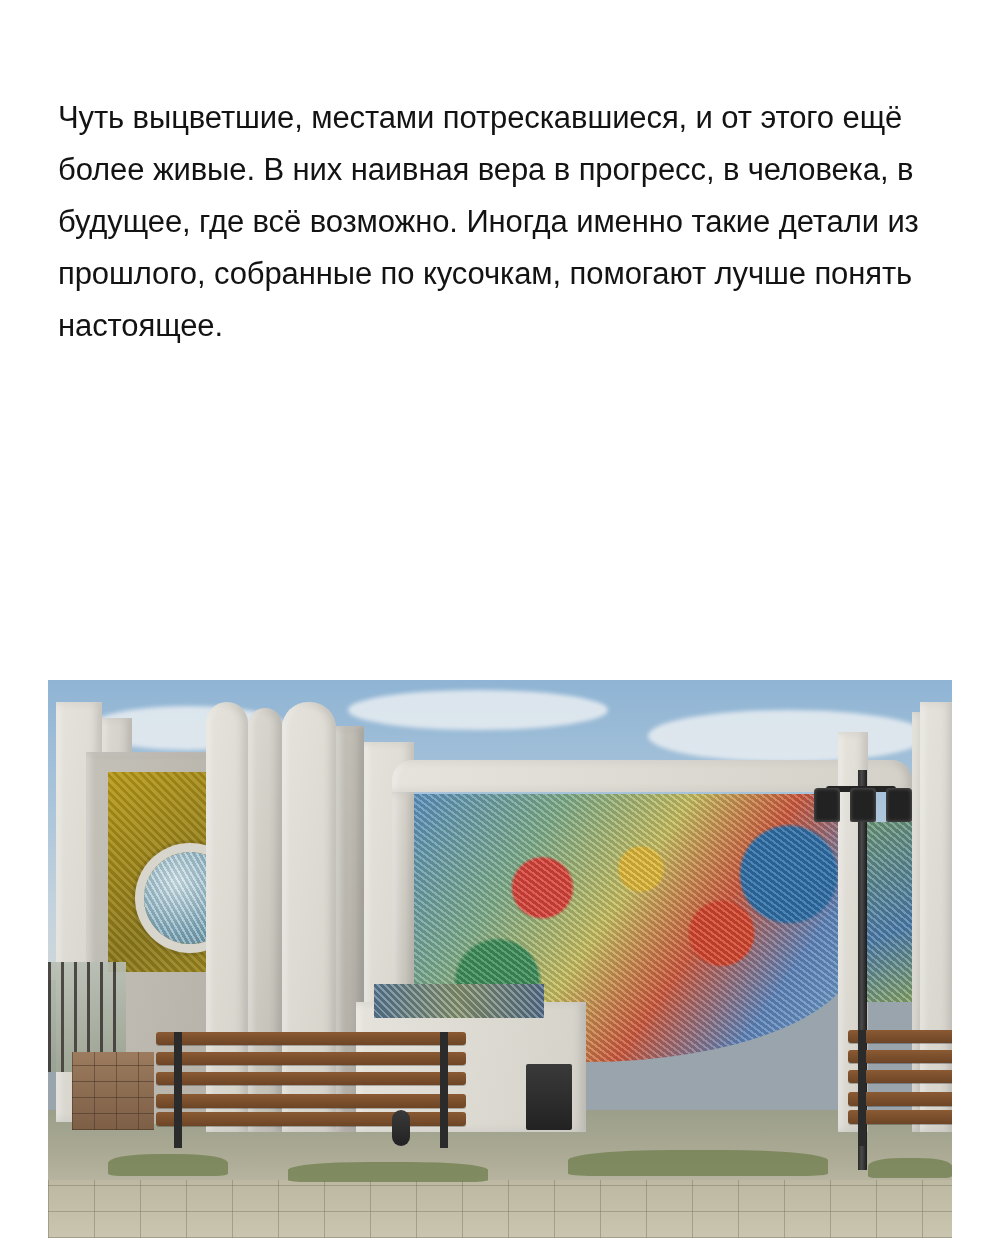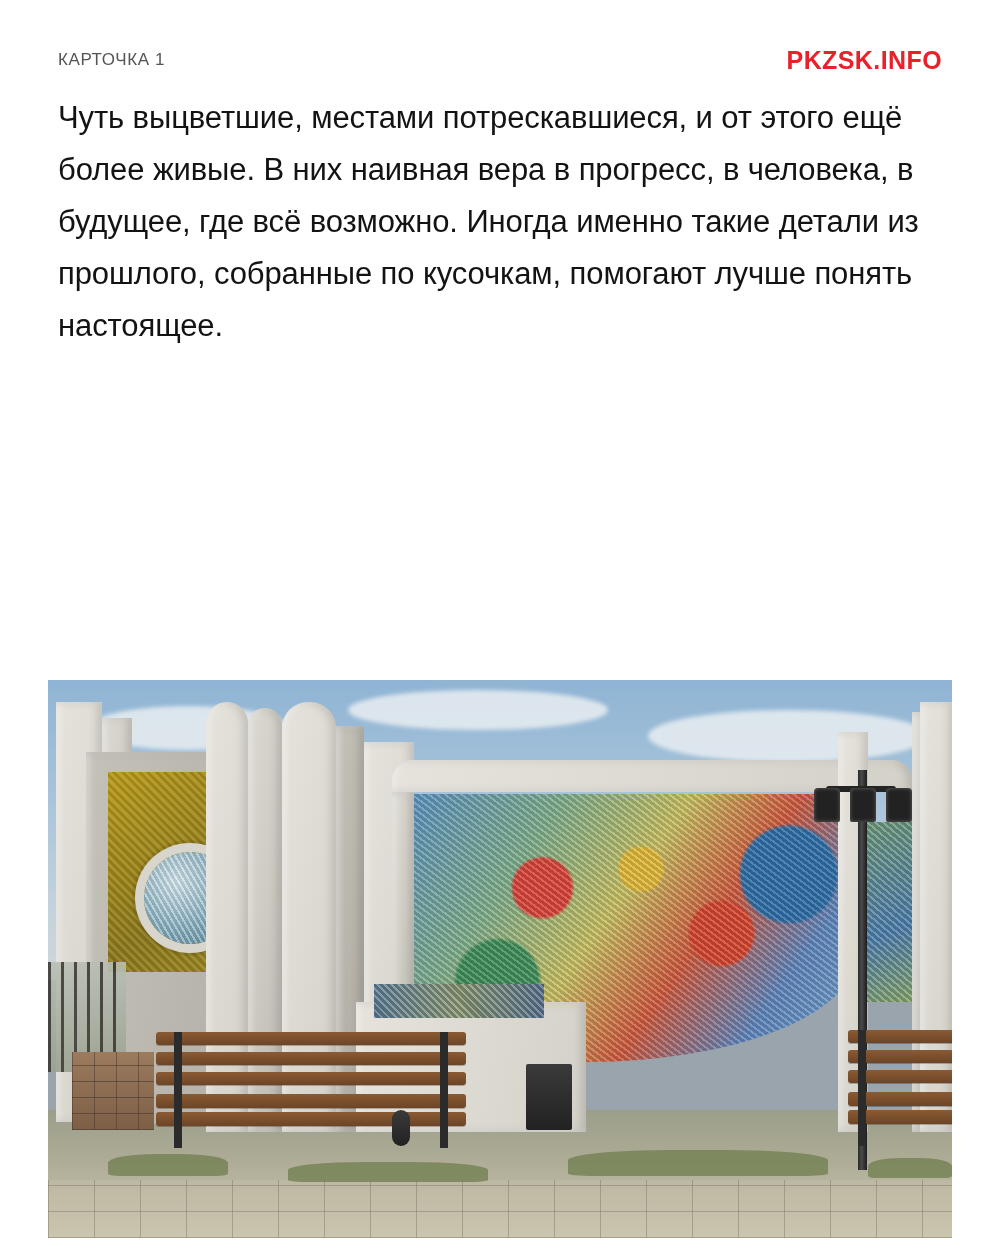--- a/index.html
+++ b/index.html
@@ -226,24 +226,20 @@
       repeating-linear-gradient(0deg, rgba(60,45,35,.5) 0 1px, rgba(0,0,0,0) 1px 16px),
       repeating-linear-gradient(90deg, rgba(60,45,35,.45) 0 1px, rgba(0,0,0,0) 1px 22px),
       linear-gradient(#9c7b5e, #7d5f46);
   }
 </style>
 </head>
 <body>
 
 <div class="card">
 
-  <div class="header">
-    <div class="card-label">КАРТОЧКА 1</div>
-    <div class="brand">PKZSK.INFO</div>
-  </div>
 
   <div class="body-text">
     <p class="para">Чуть выцветшие, местами потрескавшиеся, и от этого ещё более живые. В них наивная вера в прогресс, в человека, в будущее, где всё возможно. Иногда именно такие детали из прошлого, собранные по кусочкам, помогают лучше понять настоящее.</p>
   </div>
 
   <div class="photo">
     <div class="sky"></div>
     <div class="cloud" style="left:40px; top:26px; width:200px; height:44px;"></div>
     <div class="cloud" style="left:300px; top:10px; width:260px; height:40px;"></div>
     <div class="cloud" style="left:600px; top:30px; width:280px; height:52px;"></div>

